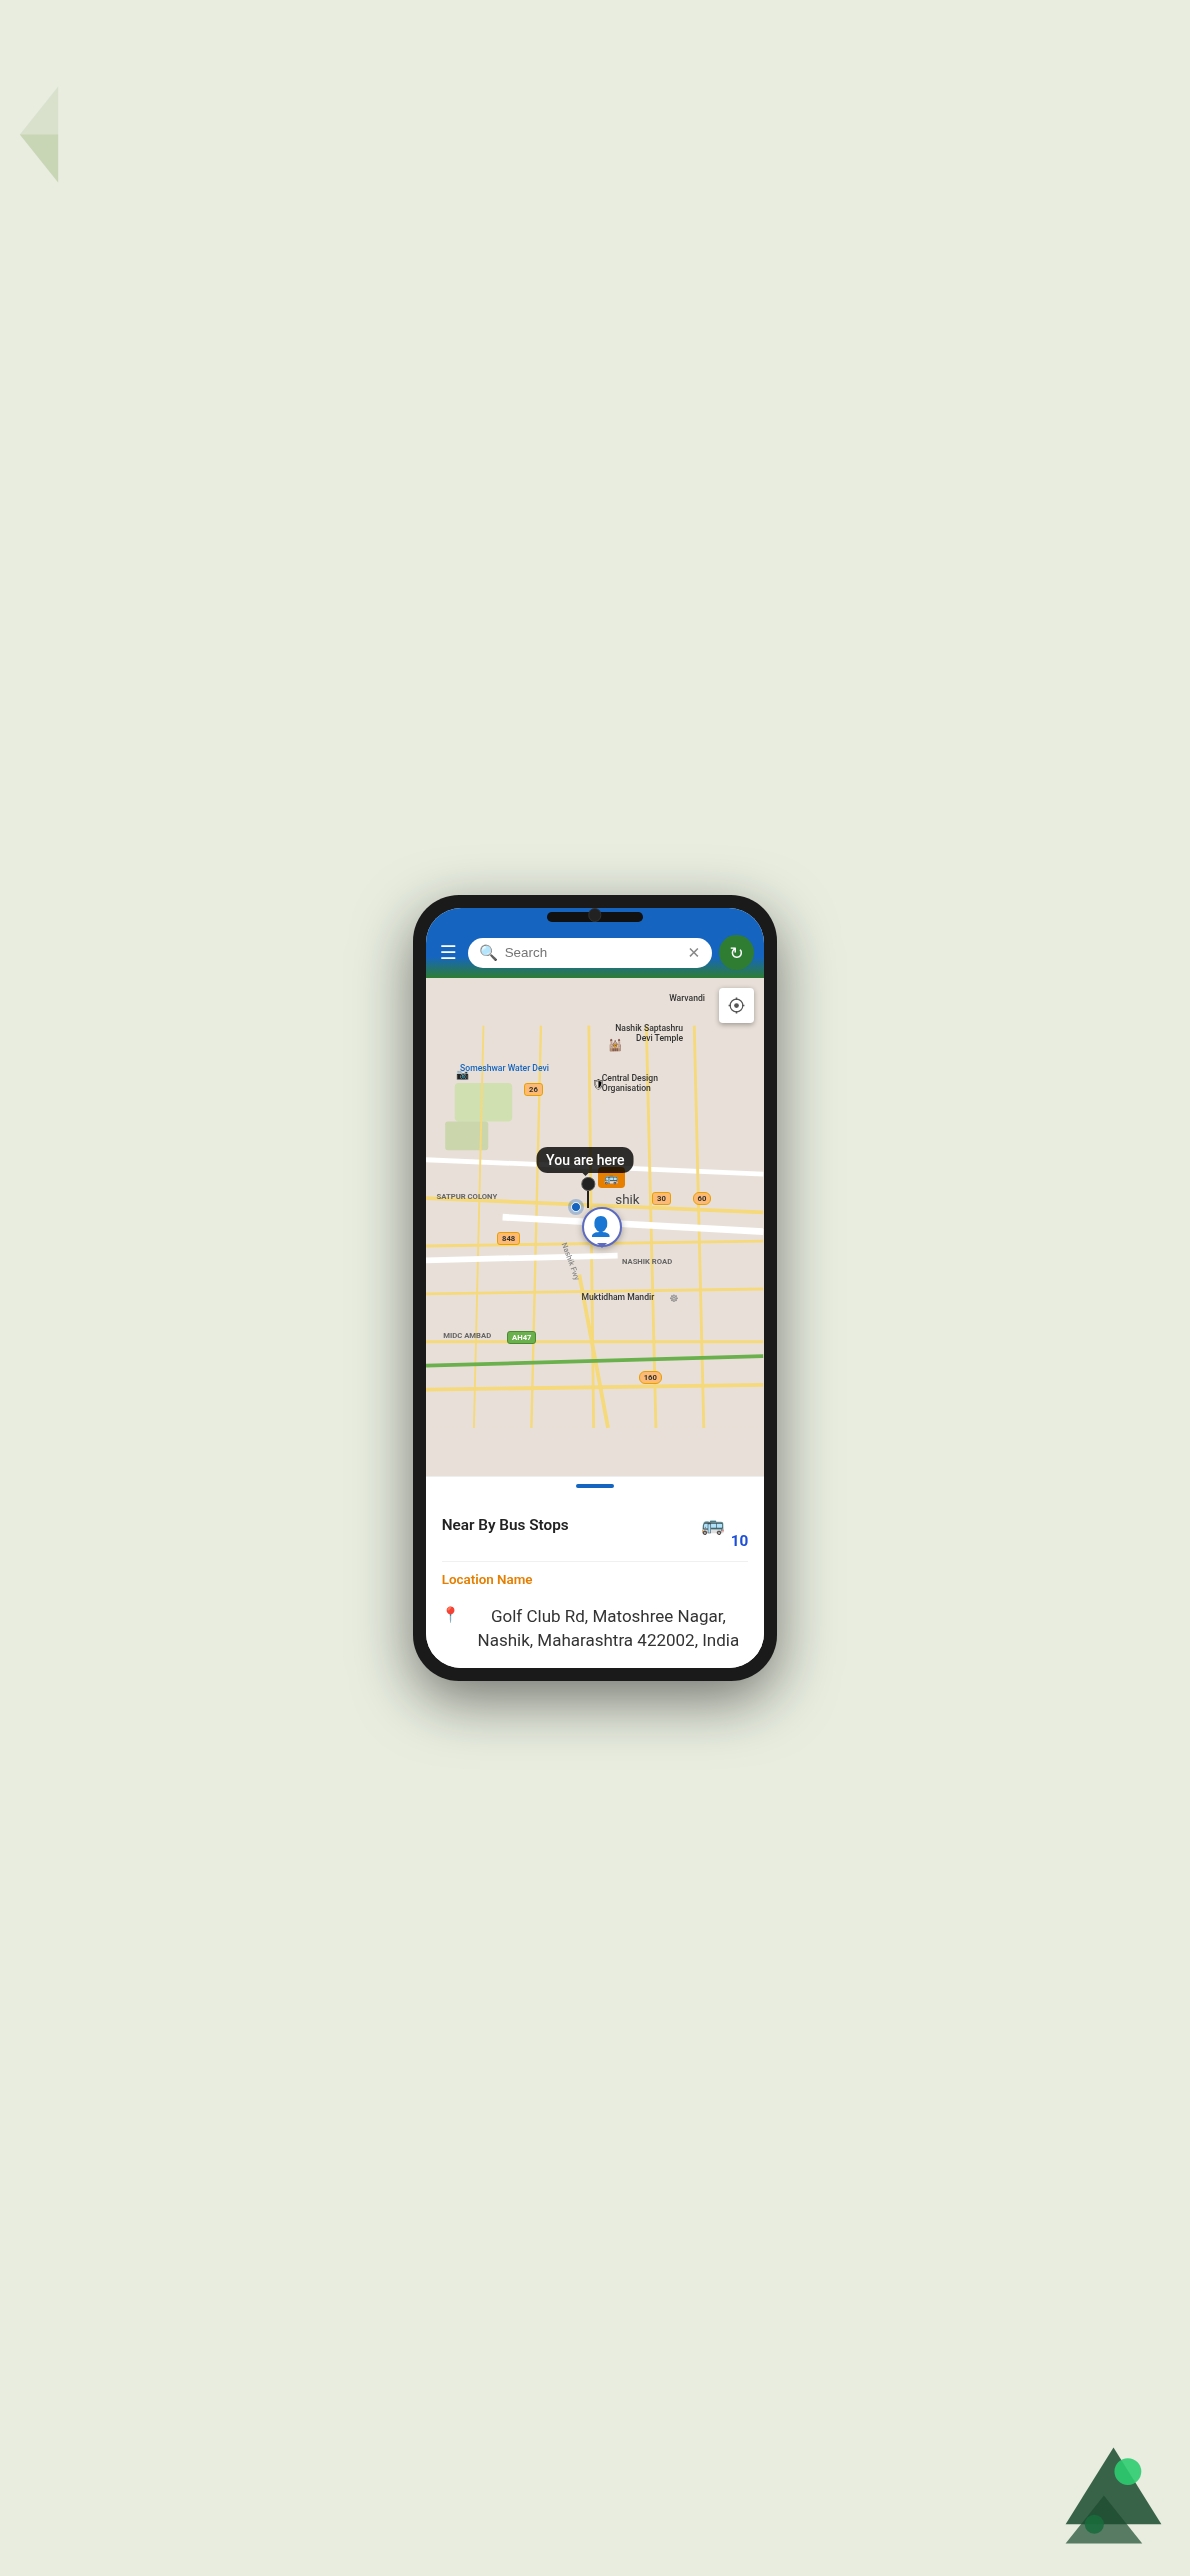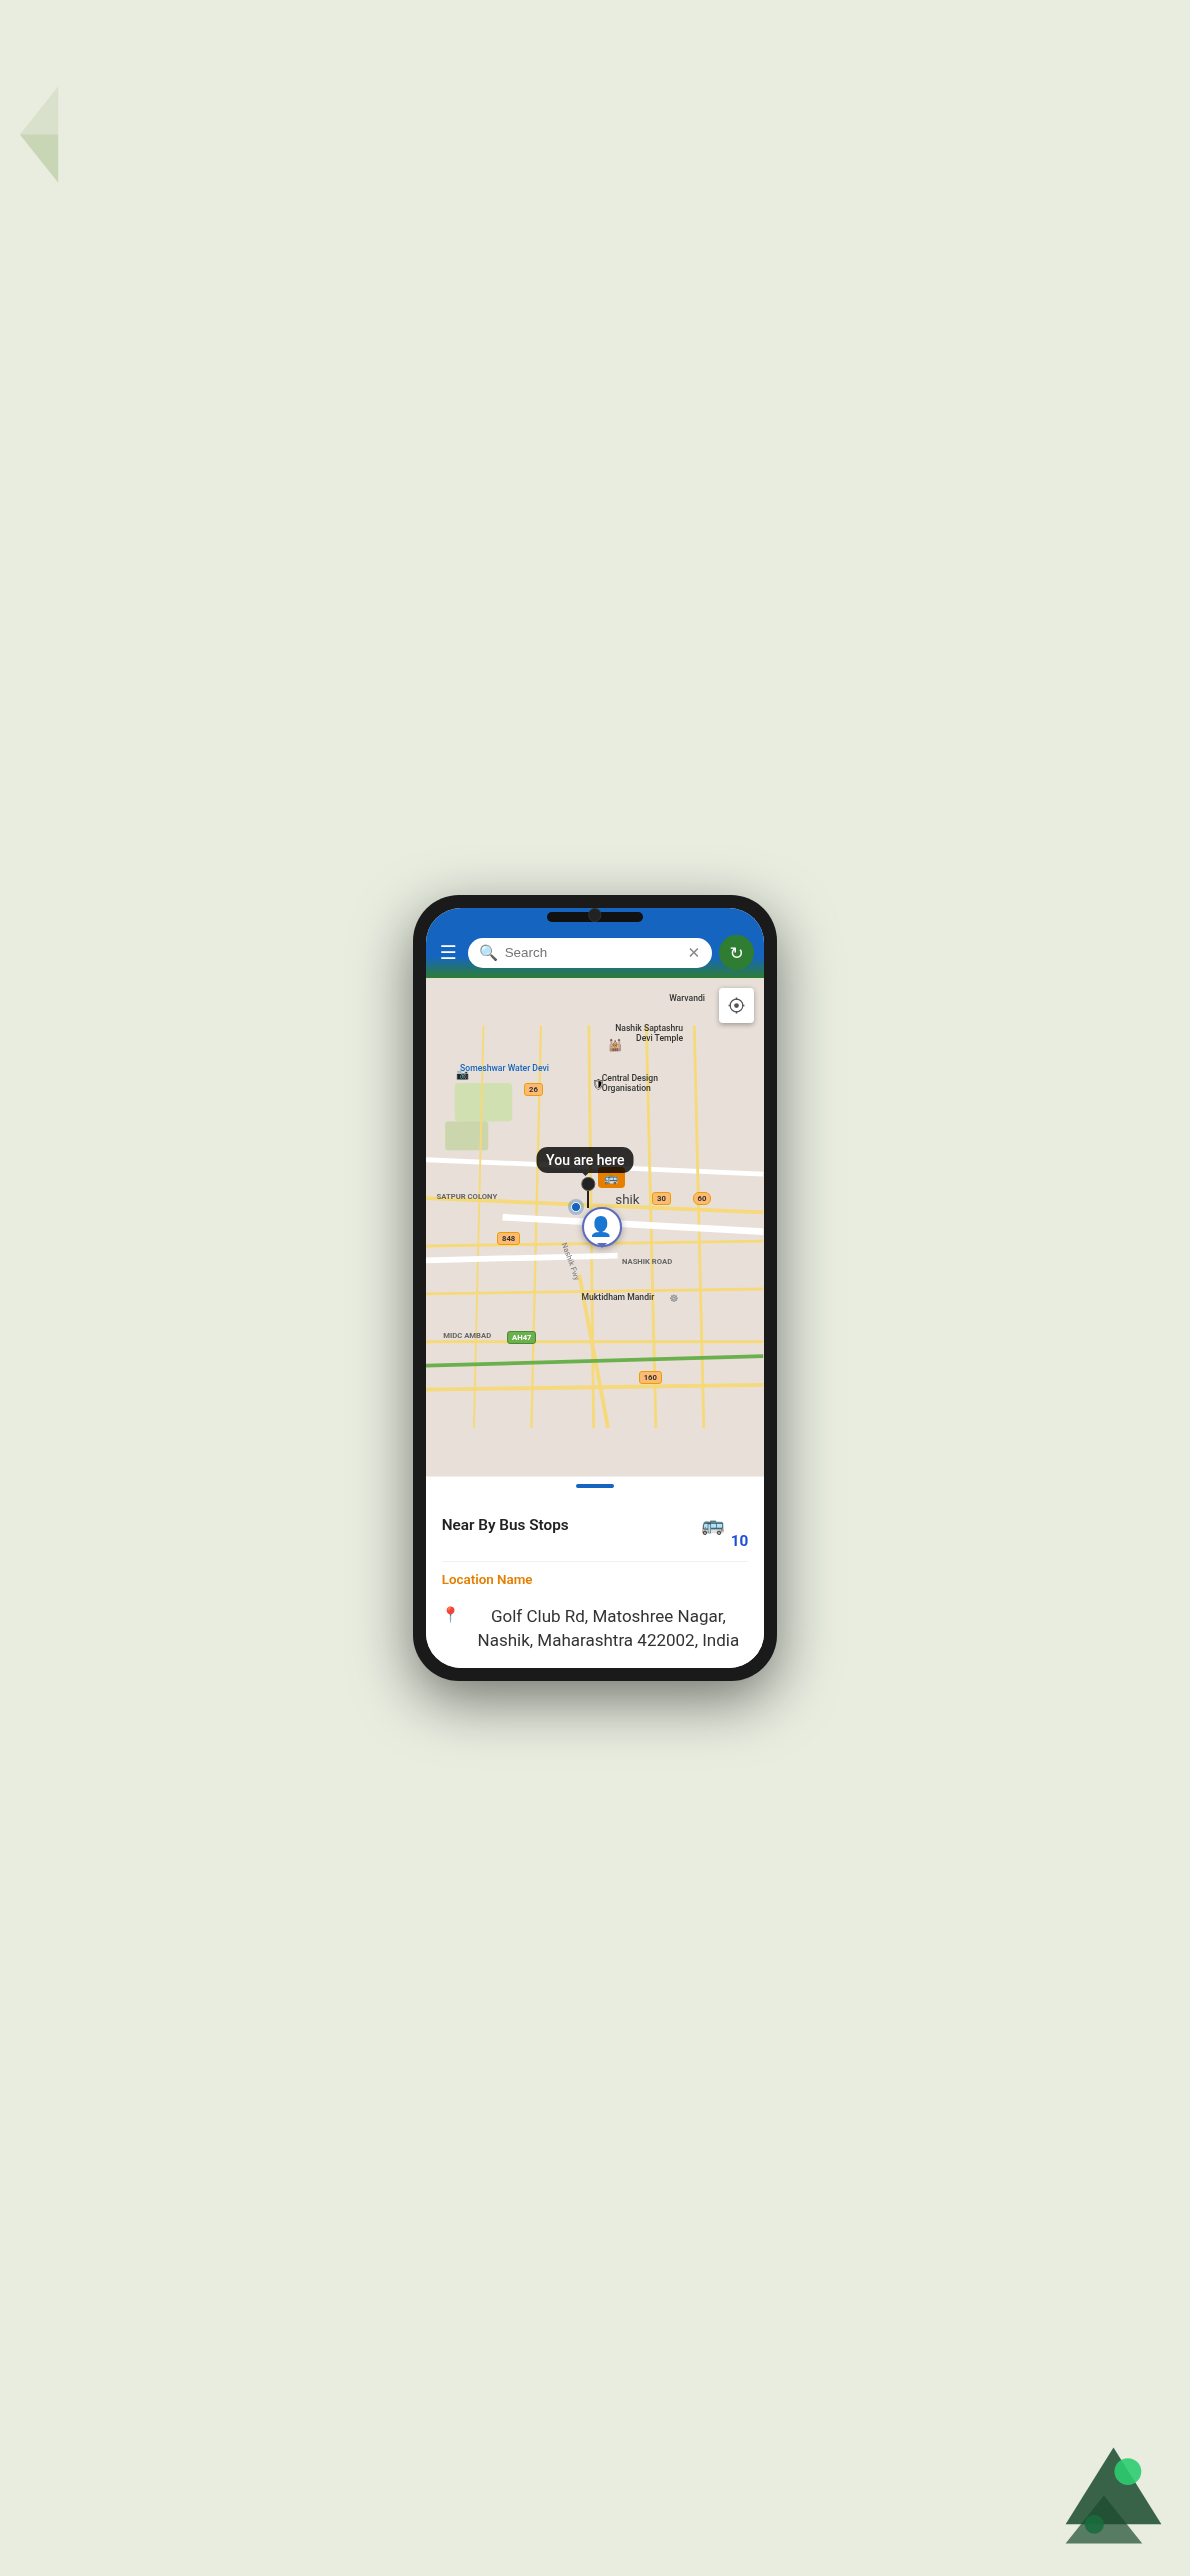--- a/index.html
+++ b/index.html
@@ -485,21 +485,21 @@
       <div class="map-label" style="top:56%;left:58%;font-size:7.7px;font-weight:700;color:#666;">NASHIK ROAD</div>
       <div class="map-label" style="top:63%;left:46%;">Muktidham Mandir</div>
       <div class="map-label" style="top:71%;left:5%;font-size:7.7px;font-weight:700;color:#666;">MIDC AMBAD</div>
       <div class="map-label" style="top:56%;left:37%;font-size:7.7px;transform:rotate(70deg);color:#888;">Nashik Fwy</div>
 
       <div class="road-badge" style="top:21%;left:29%;">26</div>
       <div class="road-badge" style="top:43%;left:67%;">30</div>
       <div class="road-badge" style="top:43%;left:79%;border-radius:6px;">60</div>
       <div class="road-badge" style="top:51%;left:21%;">848</div>
       <div class="road-badge" style="top:71%;left:24%;background:#6ab04c;color:white;border-color:#4a8a30;">AH47</div>
-      <div class="road-badge" style="top:79%;left:63%;">160</div>
+      <div class="road-badge" style="top:79%;left:63%;border-radius:6px;">160</div>
 
       <div style="position:absolute;top:12%;left:54%;font-size:11.5px;color:#888;z-index:6;">🕍</div>
 
       <div style="position:absolute;top:18%;left:9%;font-size:10.5px;z-index:6;">📷</div>
 
       <div style="position:absolute;top:20%;left:49%;font-size:10.5px;z-index:6;">🛡</div>
 
       <div style="position:absolute;top:63%;left:72%;font-size:10.5px;color:#888;z-index:6;">☸</div>
 
       <div class="you-are-here">You are here</div>

